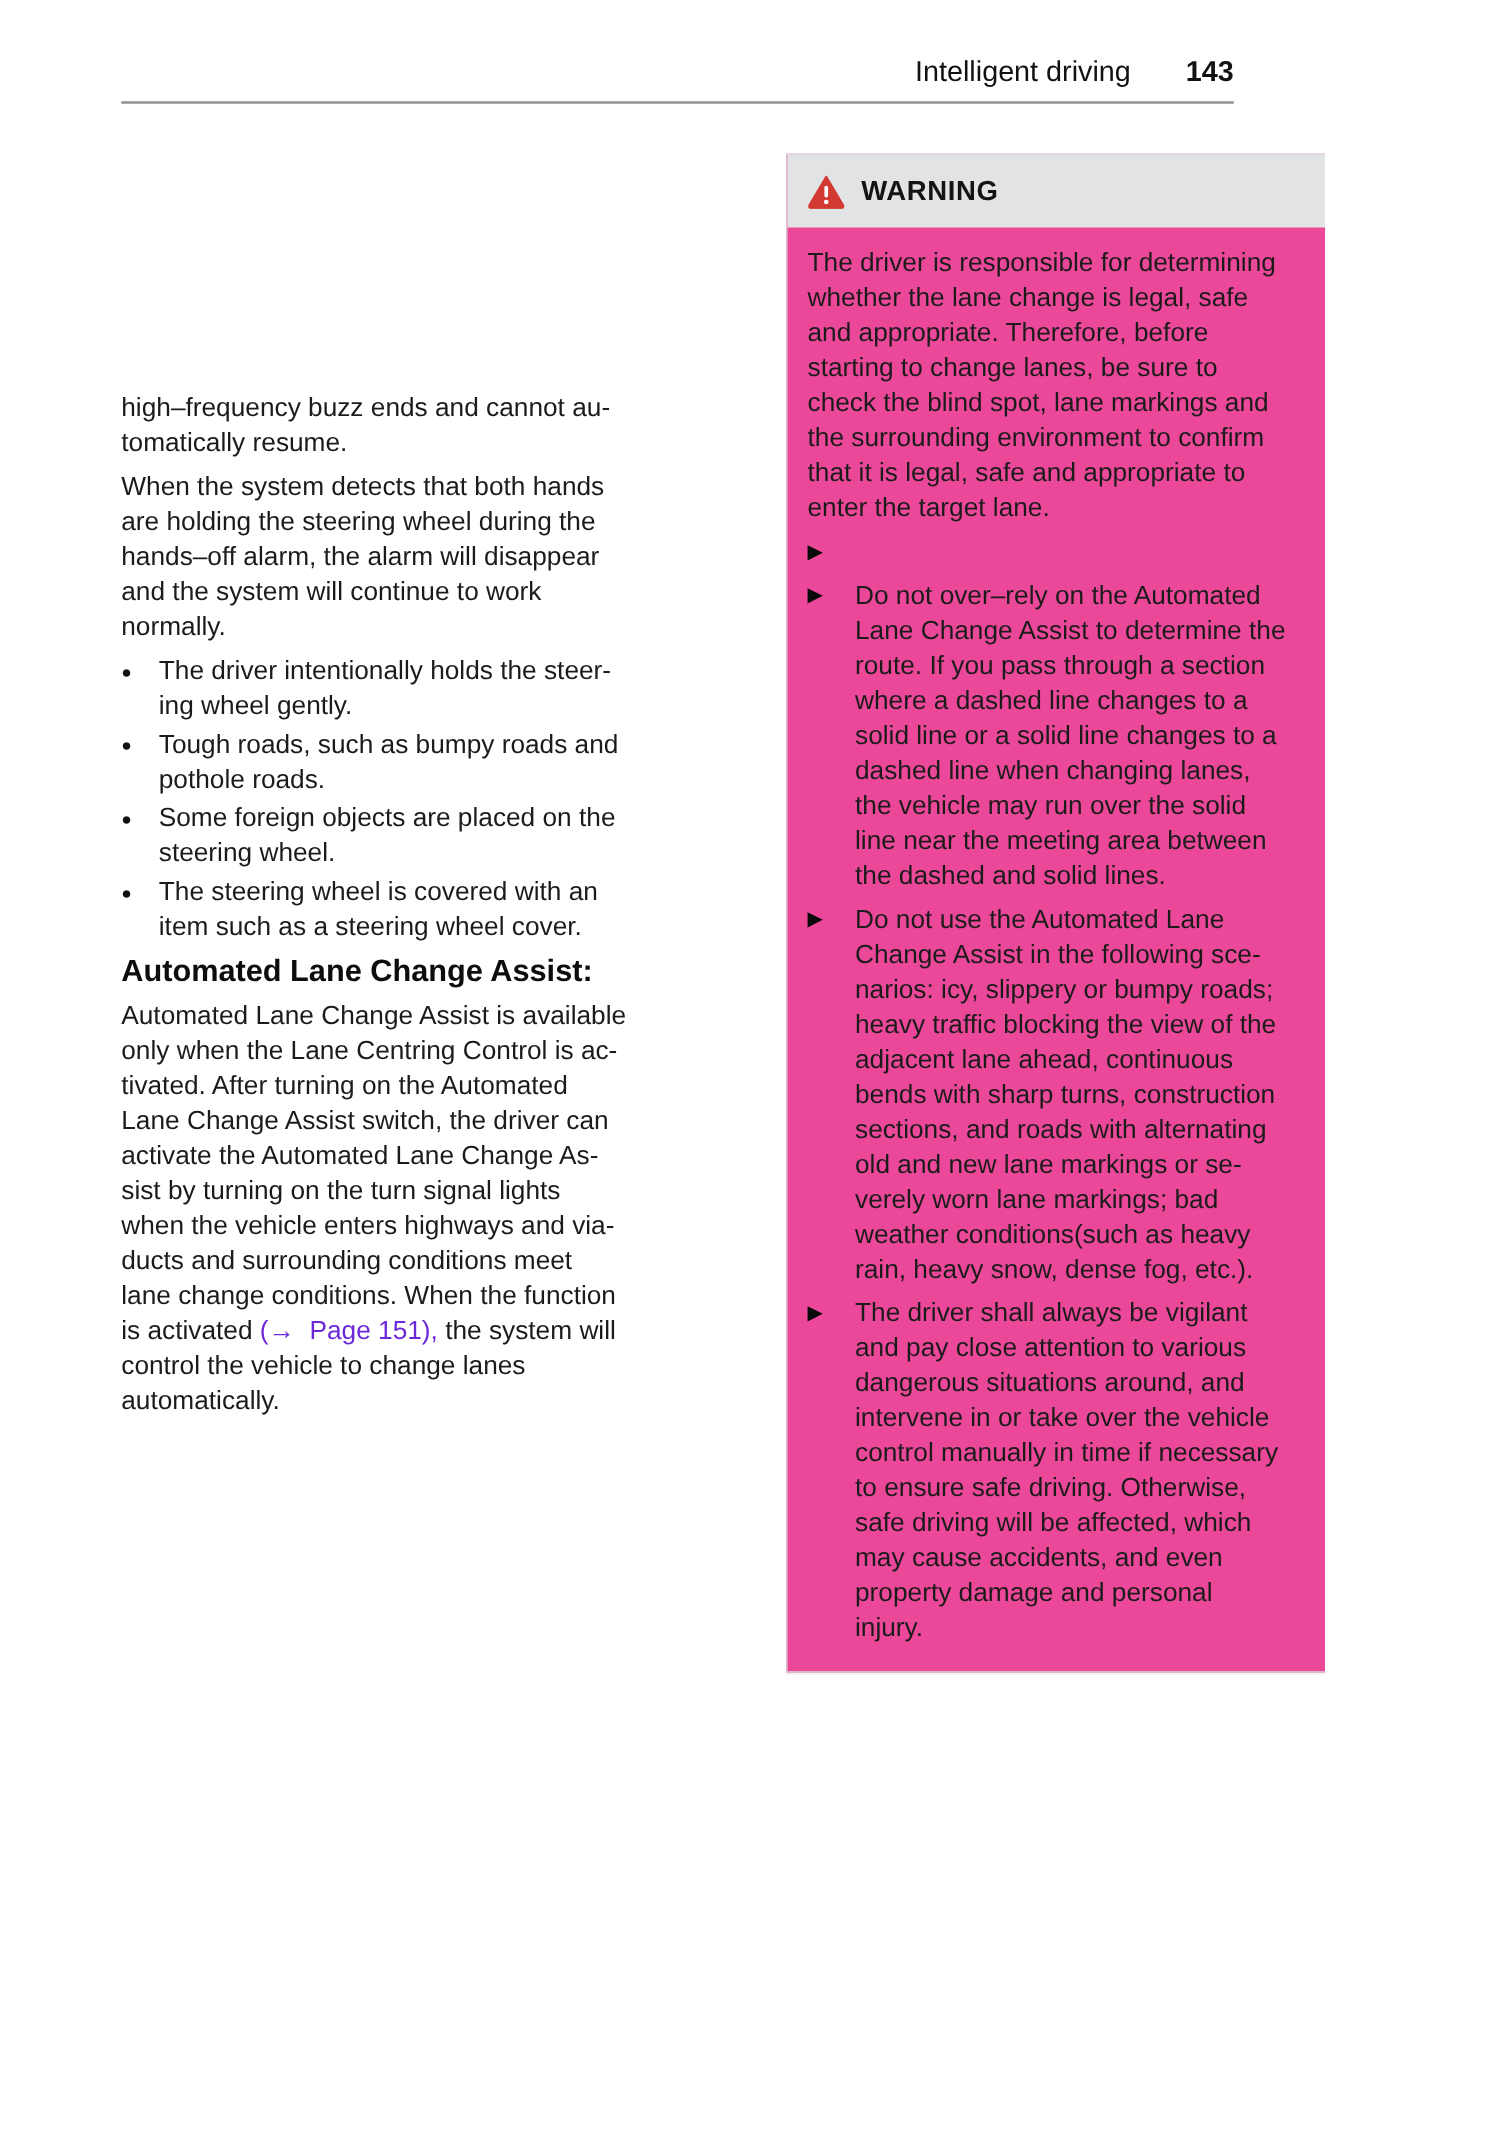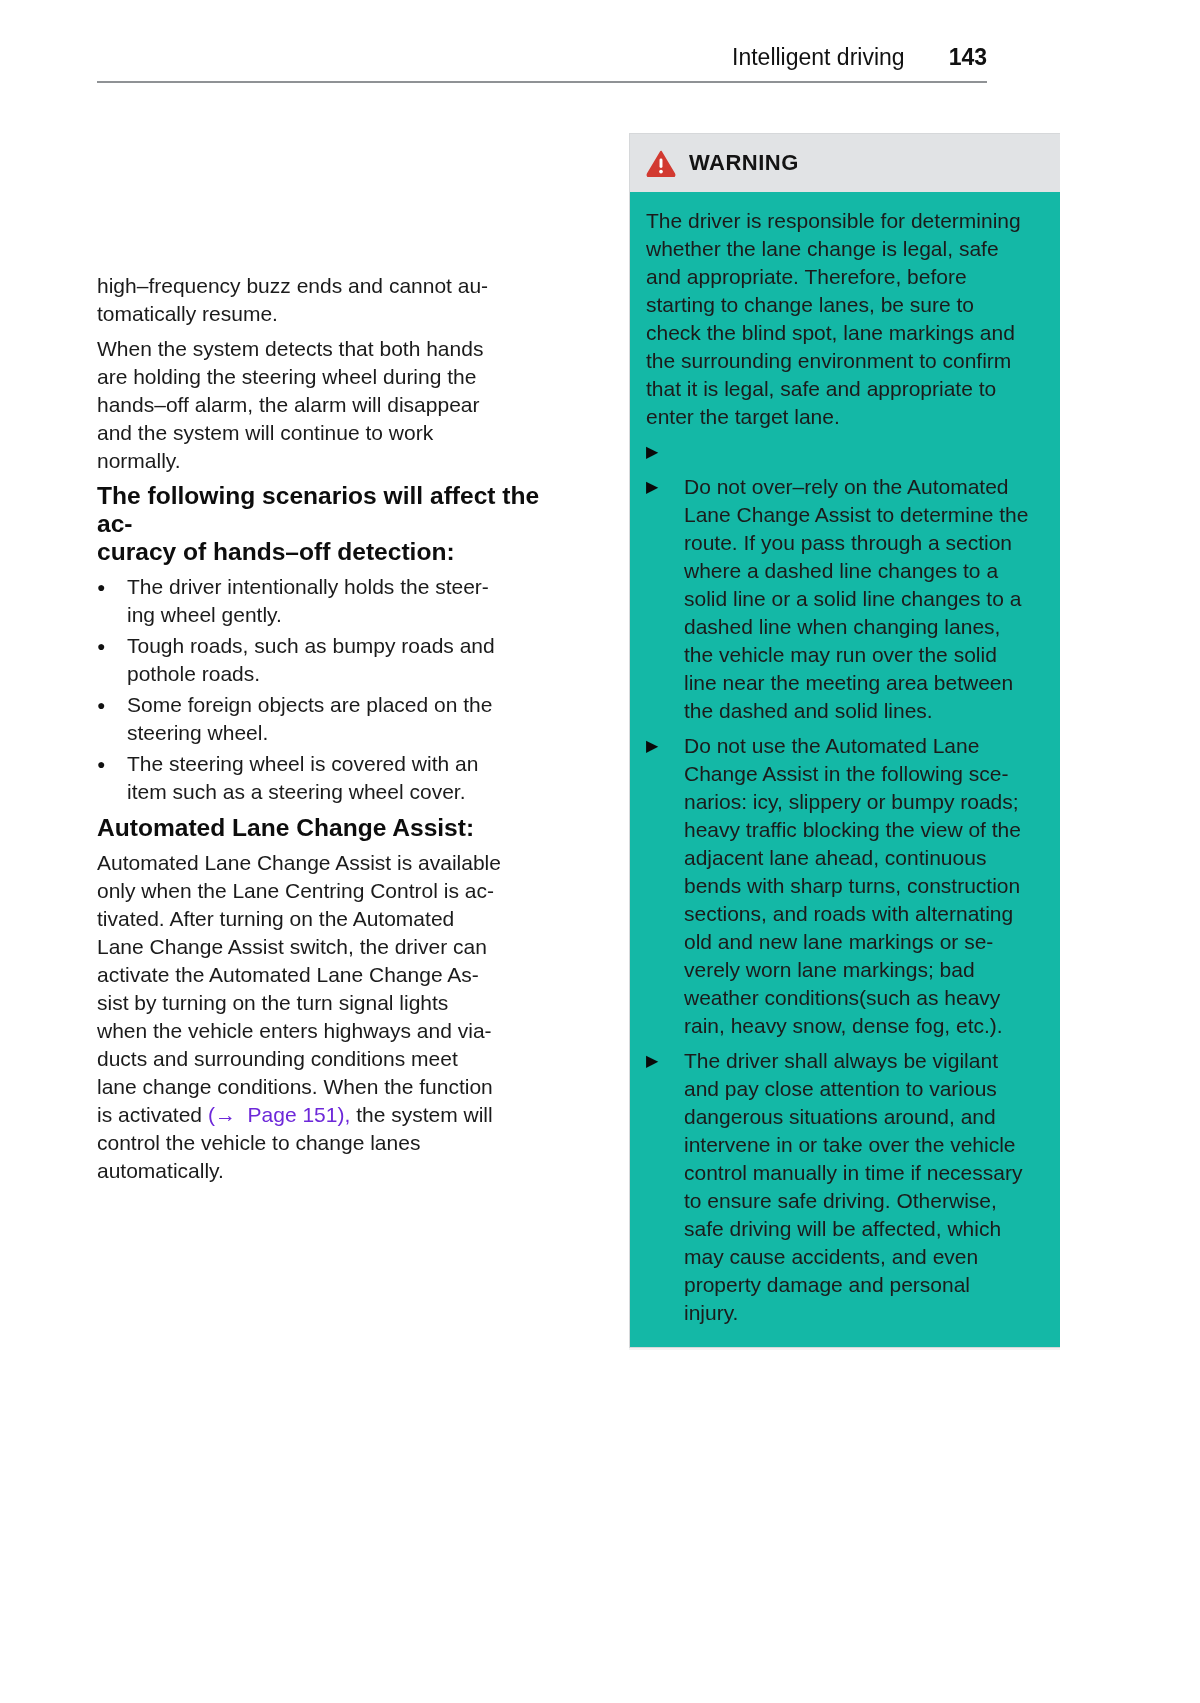--- a/index.html
+++ b/index.html
@@ -39,23 +39,23 @@
   .disc-marker {
     flex:none; width:30px; font-size:14px; line-height:28px; color:#111;
   }
   .li-text { white-space:pre-line; }
 
   .xref-link { color:#6d28d9; text-decoration:none; cursor:pointer; }
 
   
   .warning-box {
     border:1px solid #d6d8da;
-    background:#14b8a6;
+    background:#ec4899;
     box-shadow:0 2px 0 rgba(0,0,0,0.05);
-    margin-top:17px;
+    margin-top:7px;
   }
   .warning-header {
     background:#e1e3e5;
     height:58px;
     display:flex; align-items:center;
     padding:0 16px;
   }
   .warning-header svg { flex:none; }
   .warning-title {
     font-weight:bold; font-size:22px; letter-spacing:0.5px;
@@ -82,22 +82,20 @@
   <div class="columns">
 
     <section class="col-left">
       <p class="para">high–frequency buzz ends and cannot au-
 tomatically resume.</p>
       <p class="para">When the system detects that both hands
 are holding the steering wheel during the
 hands–off alarm, the alarm will disappear
 and the system will continue to work
 normally.</p>
-      <h3 class="heading">The following scenarios will affect the ac-
-curacy of hands–off detection:</h3>
 
       <ul class="bullet-list">
         <li>
           <span class="disc-marker">●</span>
           <span class="li-text">The driver intentionally holds the steer-
 ing wheel gently.</span>
         </li>
         <li>
           <span class="disc-marker">●</span>
           <span class="li-text">Tough roads, such as bumpy roads and

